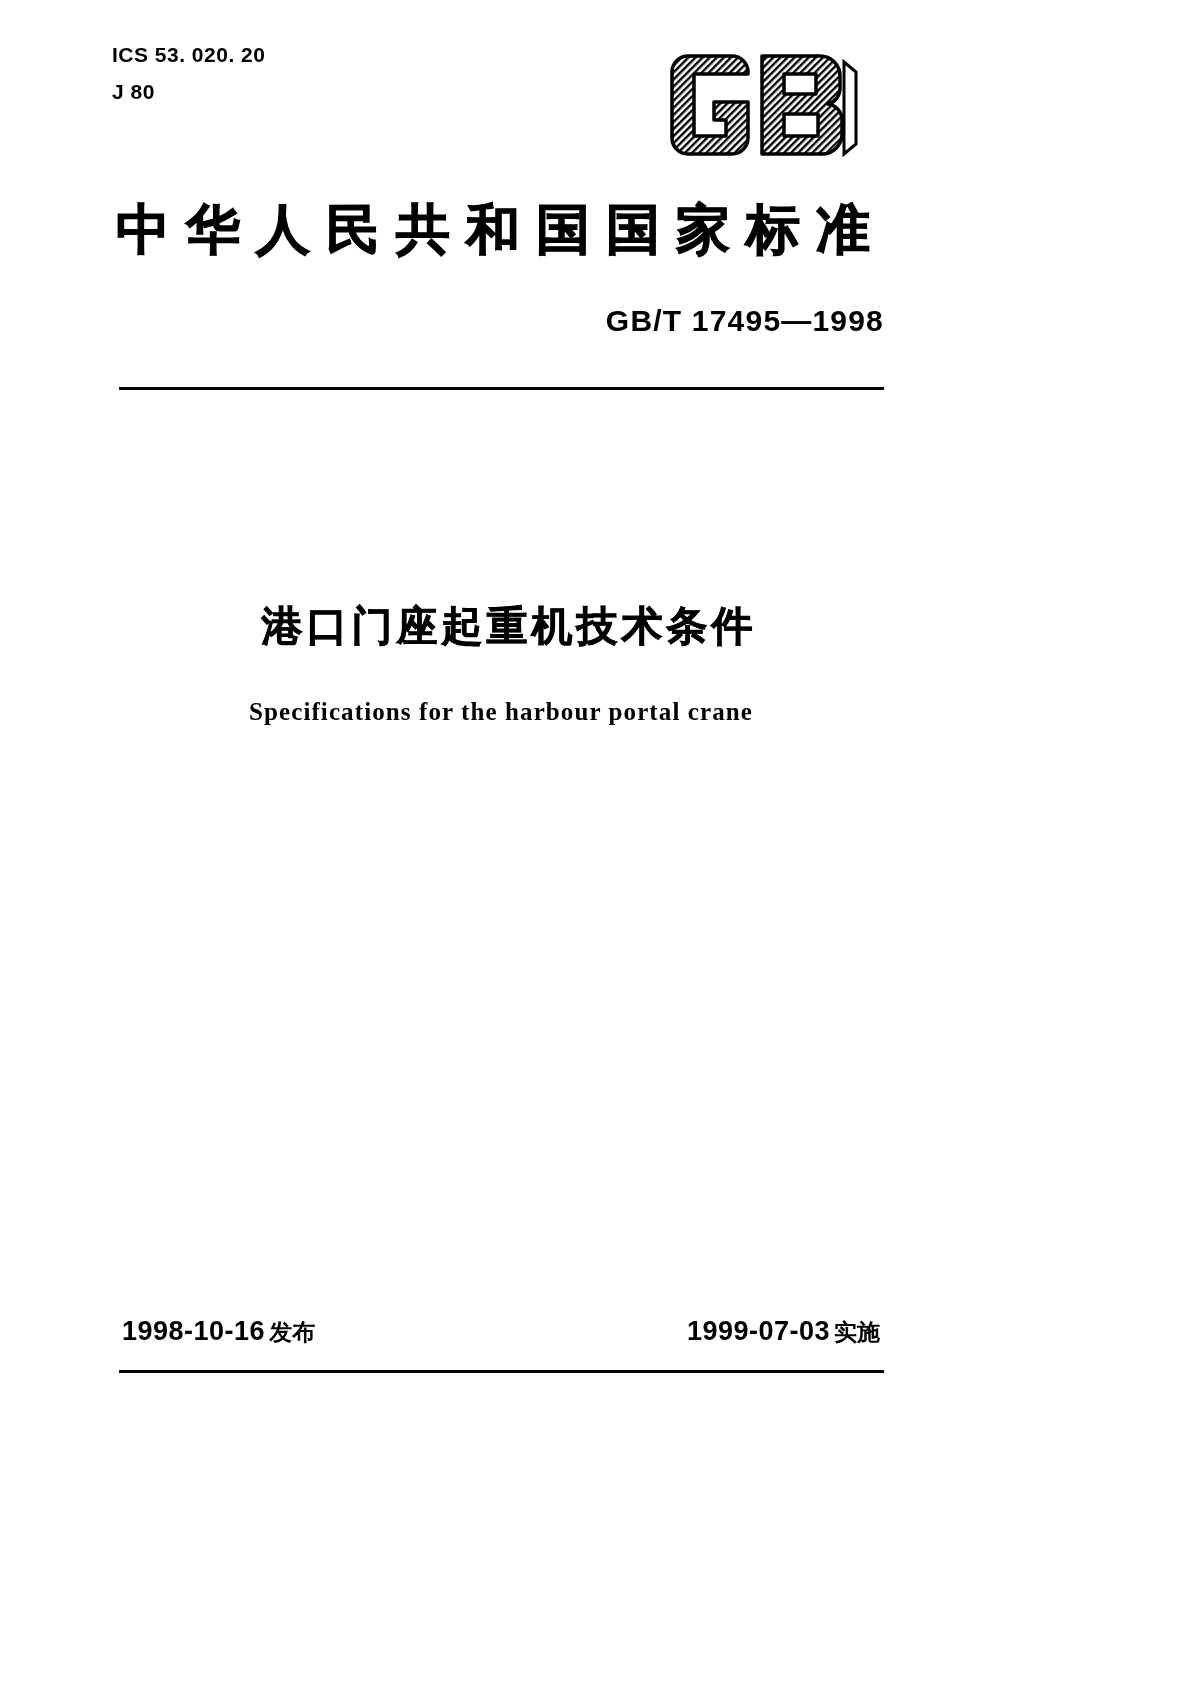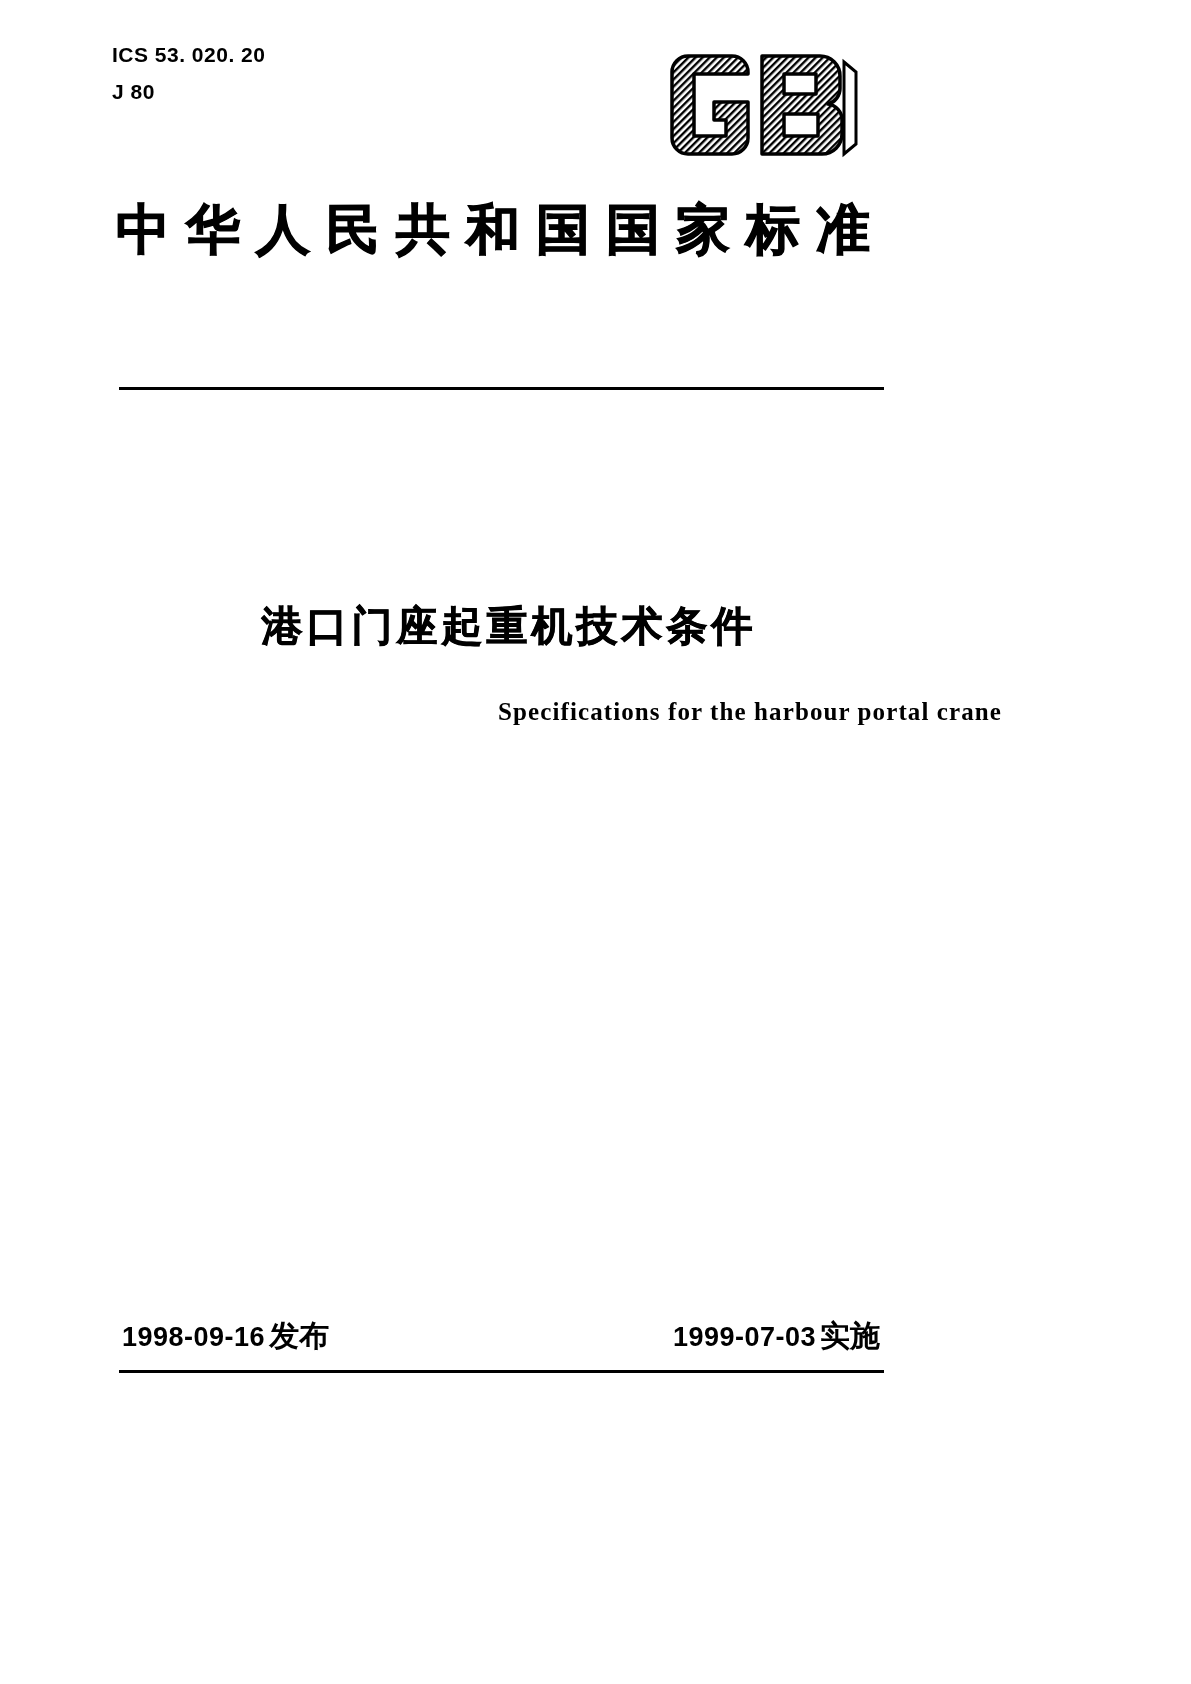--- a/index.html
+++ b/index.html
@@ -111,21 +111,21 @@
     font-size: 41px;
     letter-spacing: 4px;
     padding-left: 16px;
     white-space: nowrap;
     -webkit-text-stroke: 0.7px #000;
   }
   .doc-title-en {
     position: absolute;
     left: 0; right: 0;
     top: 694px;
-    text-align: right;
+    text-align: center;
     font-family: "Liberation Serif", serif;
     font-weight: bold;
     font-size: 25px;
     letter-spacing: 1.1px;
     white-space: nowrap;
   }
 
   
   .date-issue {
     position: absolute;
@@ -133,21 +133,21 @@
     top: 1312px;
     font-family: "Liberation Sans", sans-serif;
     font-weight: bold;
     font-size: 27px;
     letter-spacing: 0.5px;
     white-space: nowrap;
   }
   .date-issue .cn,
   .date-impl .cn {
     font-family: "DejaVu Sans", sans-serif;
-    font-size: 30px;
+    font-size: 23px;
     letter-spacing: 0;
     margin-left: 4px;
   }
   .date-impl {
     position: absolute;
     right: 122px;
     top: 1312px;
     font-family: "Liberation Sans", sans-serif;
     font-weight: bold;
     font-size: 27px;
@@ -202,28 +202,29 @@
                  M114 28 V48 H146 V28 Z
                  M114 68 V90 H148 V68 Z" fill="url(#hatch)" stroke="#000000" stroke-width="3.5" stroke-linejoin="round" fill-rule="evenodd"></path>
       </g>
 
       <path d="M174 16 L186 26 V98 L174 108 Z" fill="#ffffff" stroke="#000000" stroke-width="3"></path>
     </svg>
   </div>
 
   <div class="cn-standard-title">中华人民共和国国家标准</div>
 
+  <div class="std-number">GB/T 17495—1998</div>
 
   <div class="rule-top"></div>
 
   <div class="doc-title-cn">港口门座起重机技术条件</div>
   <div class="doc-title-en">Specifications for the harbour portal crane</div>
 
   <div class="date-issue">
-    <span>1998-09-16</span><span class="cn">发布</span>
+    <span>1998-10-16</span><span class="cn">发布</span>
   </div>
   <div class="date-impl">
     <span>1999-07-03</span><span class="cn">实施</span>
   </div>
 
   <div class="rule-bottom"></div>
 
 
 </div>
 

